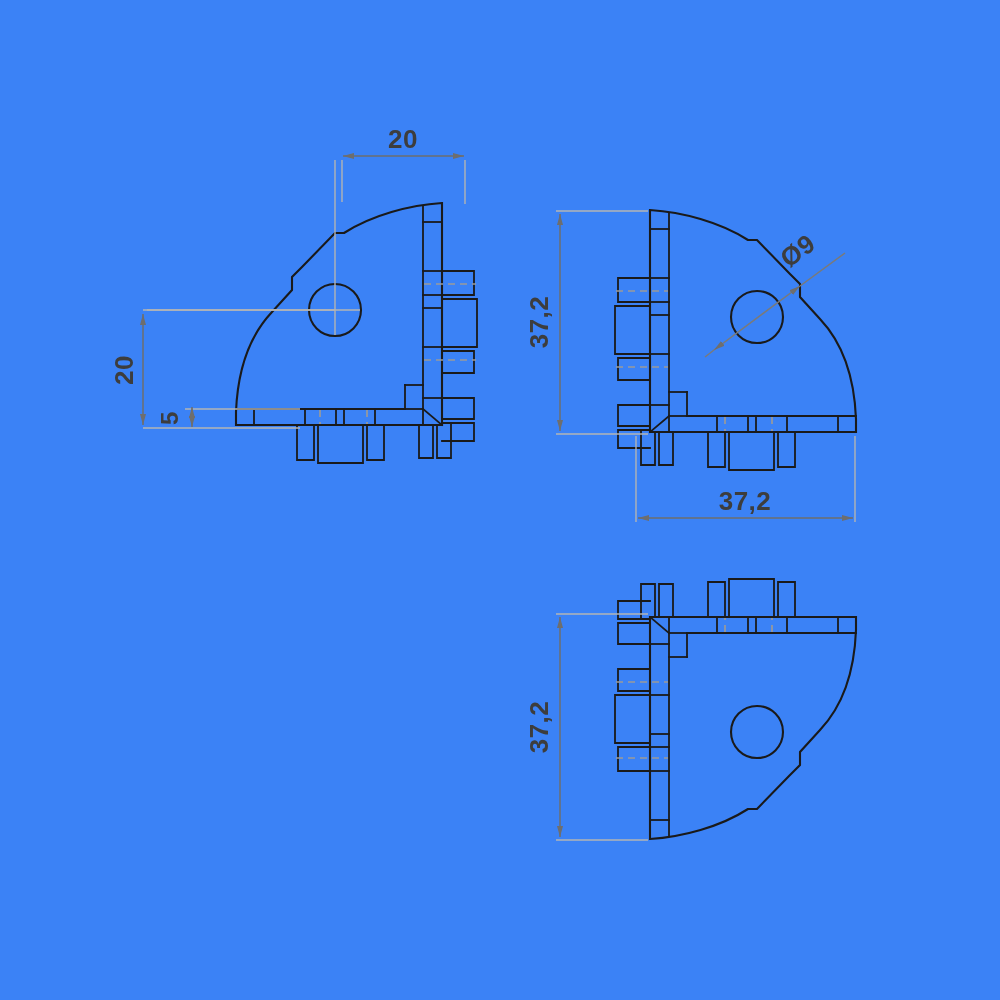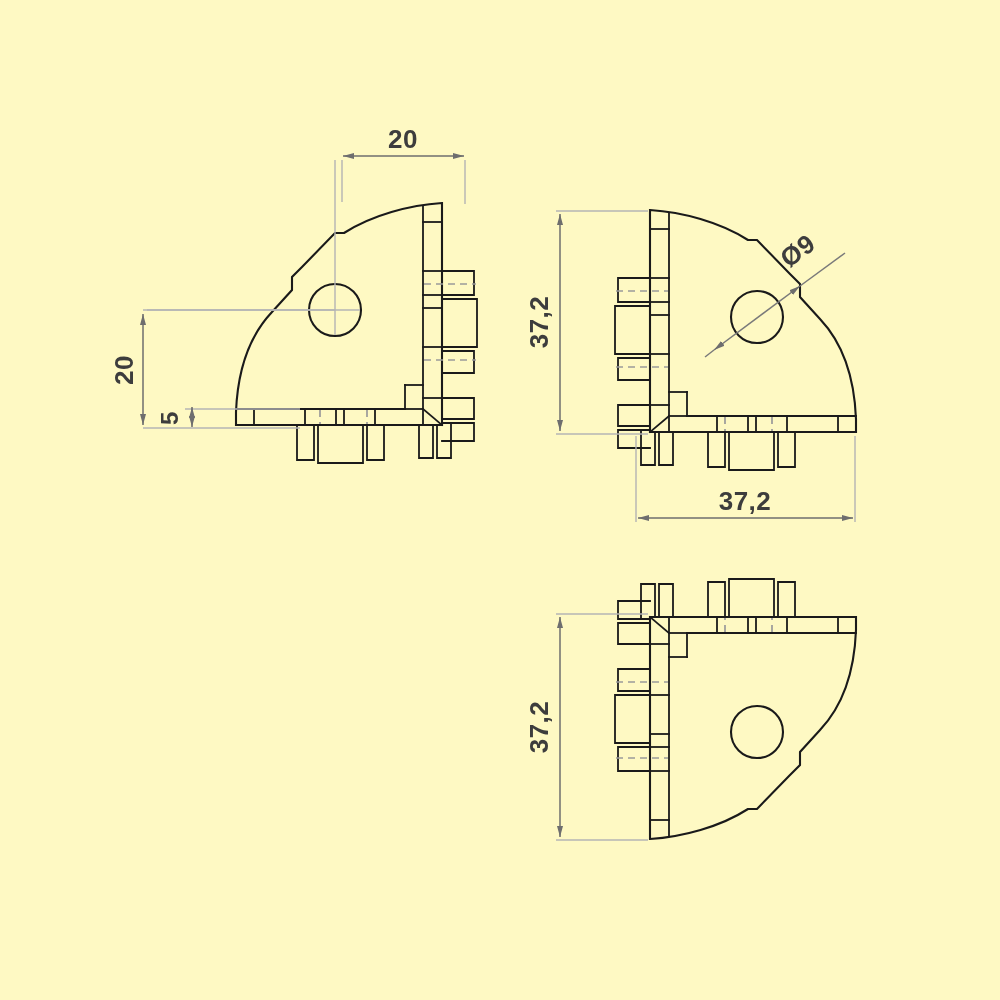--- a/index.html
+++ b/index.html
@@ -11,21 +11,21 @@
   body {
     width: 1000px;
     height: 1000px;
     font-family: "Liberation Sans", sans-serif;
     overflow: hidden;
   }
   #drawing-root {
     position: relative;
     width: 1000px;
     height: 1000px;
-    background: #fef9c3;
+    background: #3b82f6;
   }
   svg#cad {
     display: block;
     width: 1000px;
     height: 1000px;
   }
   .part-outline {
     fill: none;
     stroke: #1a1a1a;
     stroke-width: 2.1;

